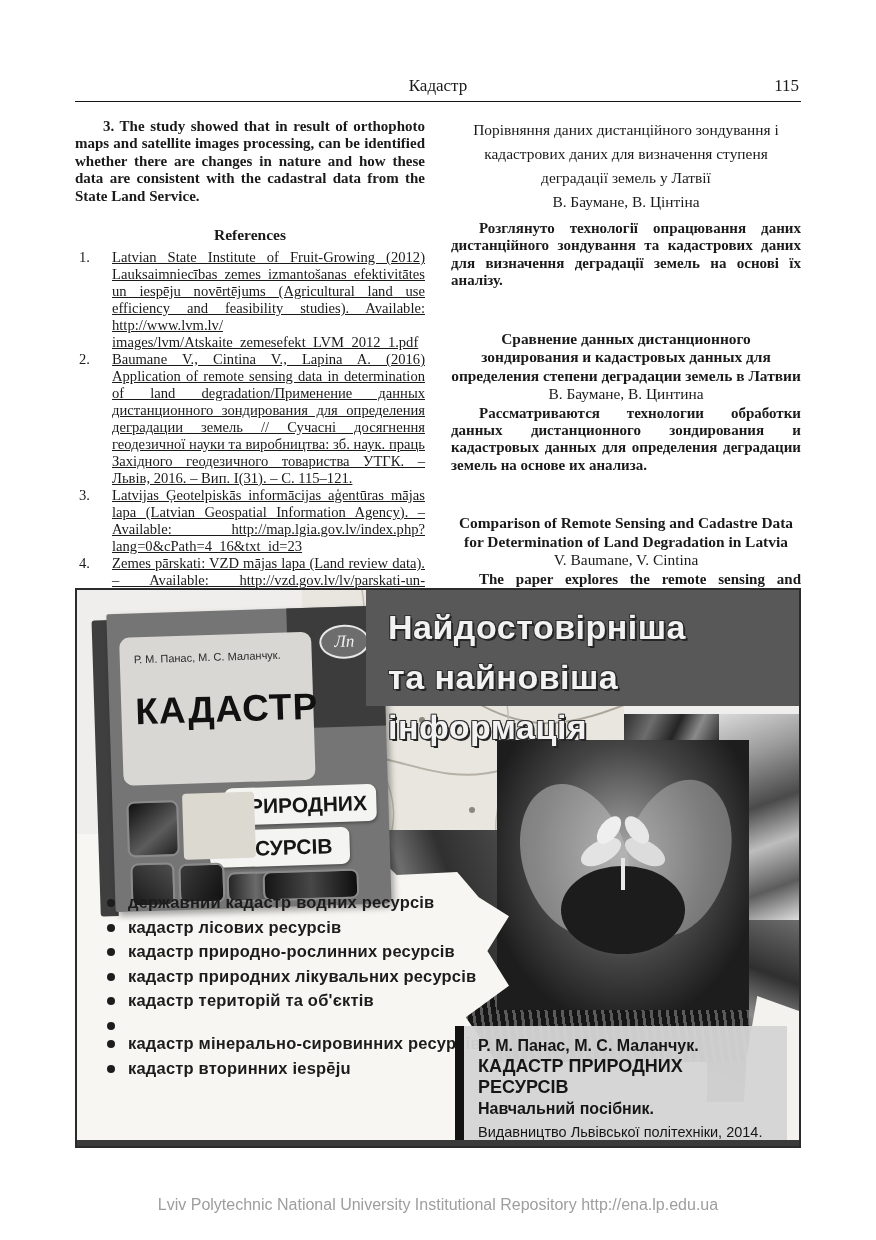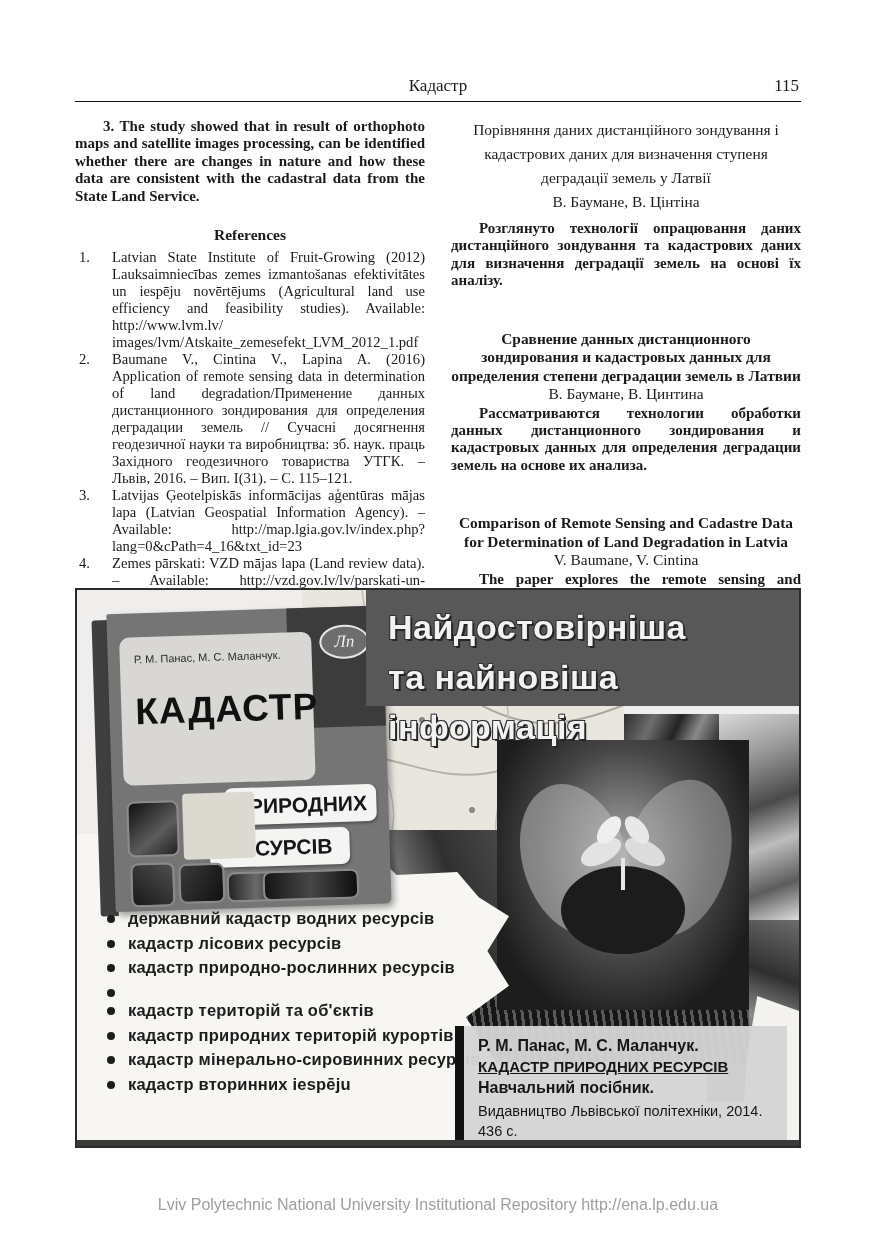--- a/index.html
+++ b/index.html
@@ -17,21 +17,21 @@
 
   
   .columns { position:absolute; top:118px; left:75px; width:726px; height:468px; display:flex; gap:26px; }
   .col { width:350px; }
   .body-par { font-size:15px; line-height:17.4px; text-align:justify;font-weight:bold; }
   .indent { text-indent:28px; }
 
   .refs-title { text-align:center; font-weight:bold; font-size:15.5px; margin-top:21px; margin-bottom:5px; }
   .ref-item { display:flex; font-size:14.6px; line-height:17px; }
   .ref-num { flex:0 0 37px; padding-left:4px; }
-  .ref-text { flex:1; text-align:justify; word-break:break-word; }
+  .ref-text { flex:1; text-align:justify; word-break:break-word;text-decoration:underline; }
 
   .title-block { text-align:center; font-size:15.4px; }
   .tb-uk { line-height:24px; }
   .tb-ru { margin-top:24px; line-height:18.5px; }
   .tb-en { margin-top:22px; line-height:18.5px; }
   .tb-bold .tb-title { font-weight:bold;margin-top:40px; }
   .tb-authors { font-weight:normal; }
   .abstract { margin-top:1px; }
   .tb-uk + .abstract { margin-top:6px; }
 
@@ -89,32 +89,32 @@
   .cover-label-2 { left:96px; top:220px; width:140px; height:37px; font-size:21px; line-height:37px; }
   .thumb { border-radius:8px; border:2px solid #8b8b8b; }
   .thumb-1 { left:14px;  top:188px; width:52px; height:56px; background:linear-gradient(140deg,#0f0f0f,#5c5c5c 60%,#222); }
   .thumb-2 { left:16px;  top:250px; width:44px; height:44px; background:linear-gradient(40deg,#191919,#4e4e4e); }
   .thumb-3 { left:64px;  top:252px; width:46px; height:40px; background:linear-gradient(120deg,#3a3a3a,#101010); }
   .thumb-4 { left:112px; top:262px; width:58px; height:30px; background:linear-gradient(90deg,#262626,#6a6a6a,#1c1c1c); }
   .thumb-map { left:70px; top:182px; width:72px; height:66px; background:#dcd9d0; border-radius:4px; }
   .thumb-5 { left:148px; top:262px; width:96px; height:30px; background:linear-gradient(90deg,#151515,#474747,#0e0e0e); }
 
   
-  .ad-bullets { left:26px; top:318px; width:390px; z-index:7; }
+  .ad-bullets { left:26px; top:302px; width:390px; z-index:7; }
   .bullet-item { position:static; display:flex; align-items:flex-start; margin-bottom:3.5px; }
   .bullet-dot { position:static; flex:0 0 8px; width:8px; height:8px; border-radius:50%; background:#1d1d1d; margin:7px 13px 0 4px; }
   .bullet-text { position:static; font-size:16.5px; font-weight:bold; color:#1c1c1c; line-height:21px; letter-spacing:0.2px; }
   .bullet-cont { position:static; margin:-1px 0 3.5px 25px; font-size:16.5px; font-weight:bold; color:#1c1c1c; line-height:21px; }
 
   
   .ad-caption { left:378px; top:436px; width:332px; height:114px; z-index:8;
                 background:rgba(212,212,212,.96); border-left:9px solid #121212; padding:9px 12px 0 14px; }
   .cap-line { position:static; display:block; color:#161616; }
   .cap-authors { font-weight:bold; font-size:16px; line-height:21px; }
-  .cap-title   { font-weight:bold; font-size:15px; line-height:21px;text-decoration:underline; }
+  .cap-title   { font-weight:bold; font-size:18px; line-height:21px; }
   .cap-type    { font-weight:bold; font-size:16px; line-height:21px; }
   .cap-publisher { font-size:14.5px; line-height:20px; margin-top:3px; }
   .cap-isbn    { font-style:italic; font-size:14.5px; line-height:19px; }
 
   .ad-bottom-strip { left:0; bottom:0; width:726px; height:6px; background:#3a3a3a; z-index:9; }
 
   
   .footer { position:absolute; top:1196px; left:0; width:876px; text-align:center;
             font-family:"Liberation Sans", sans-serif; font-size:16px; color:#9e9e9e; }
 </style>
@@ -248,28 +248,28 @@
       <div class="bullet-item">
           <span class="bullet-dot"></span>
           <span class="bullet-text">кадастр лісових ресурсів</span>
         </div>
       <div class="bullet-item">
           <span class="bullet-dot"></span>
           <span class="bullet-text">кадастр природно-рослинних ресурсів</span>
         </div>
       <div class="bullet-item">
           <span class="bullet-dot"></span>
+          <span class="bullet-text">кадастр природних лікувальних ресурсів</span>
         </div>
       <div class="bullet-item">
           <span class="bullet-dot"></span>
           <span class="bullet-text">кадастр територій та об'єктів</span>
         </div>
       <div class="bullet-item">
           <span class="bullet-dot"></span>
-          <span class="bullet-text">кадастр природних територій курортів</span>
         </div>
       <div class="bullet-item">
           <span class="bullet-dot"></span>
           <span class="bullet-text">кадастр мінерально-сировинних ресурсів</span>
         </div>
       <div class="bullet-item">
           <span class="bullet-dot"></span>
           <span class="bullet-text">кадастр вторинних iespēju</span>
         </div>
     </div>

